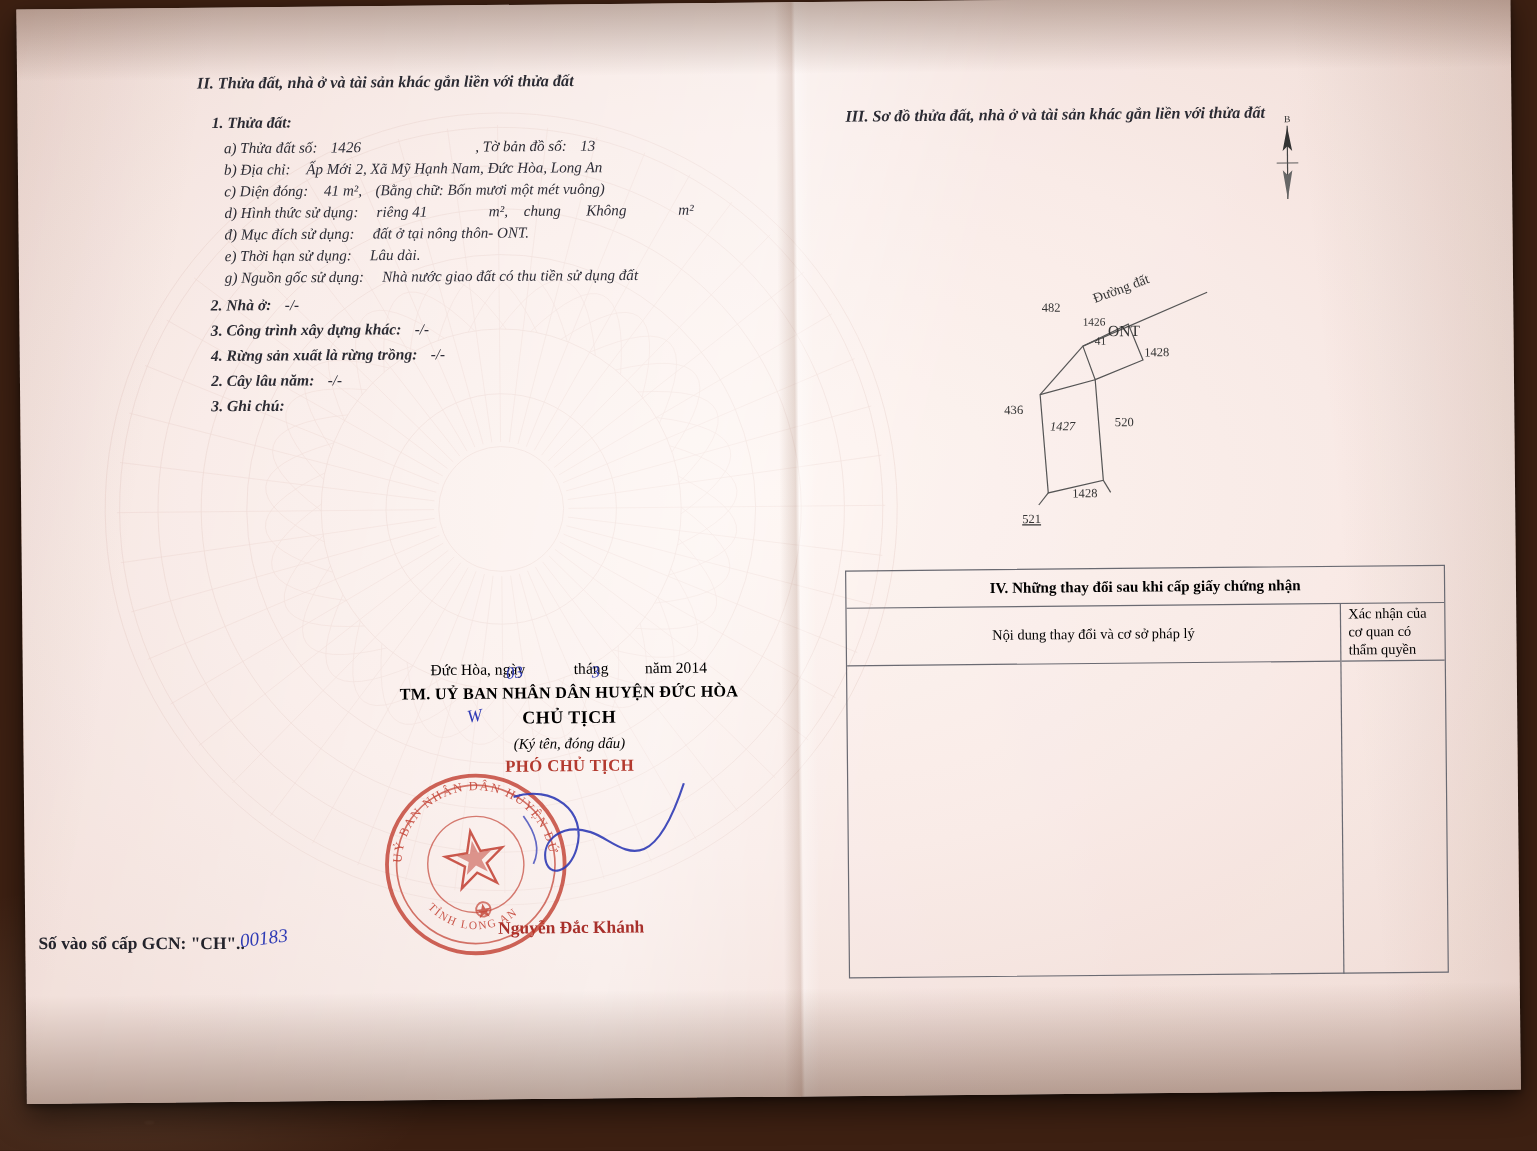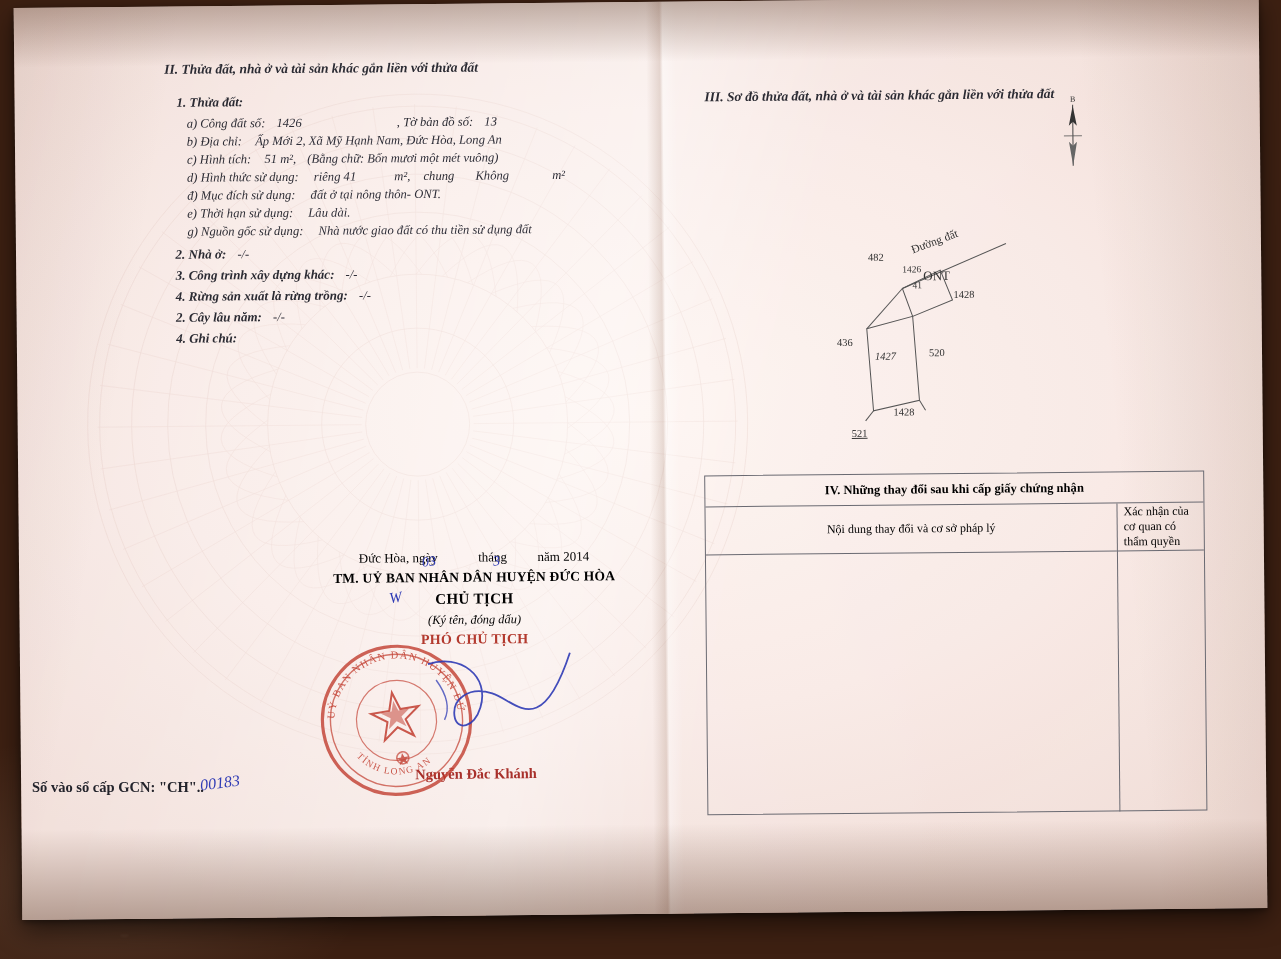--- a/index.html
+++ b/index.html
@@ -303,41 +303,41 @@
   <div id="fold"></div>
   <div id="top-shadow"></div>
   <div id="bottom-shadow"></div>
 
   <div id="left-col">
     <div class="doc-text sec-head" style="top:0px;">II. Thửa đất, nhà ở và tài sản khác gắn liền với thửa đất</div>
 
     <div class="doc-text sub-head" style="top:33px; left:12px;">1. Thửa đất:</div>
 
     <div class="doc-text line" style="top:55px; left:22px;">
-      <span class="ital">a) Công đất số:</span>
+      <span class="ital">a) Thửa đất số:</span>
       <span class="fill" style="margin-left:8px;">1426</span>
       <span class="ital" style="margin-left:92px;">, Tờ bản đồ số:</span>
       <span class="fill" style="margin-left:8px;">13</span>
     </div>
 
     <div class="doc-text line" style="top:73px; left:22px;">
       <span class="ital">b) Địa chỉ:</span>
       <span class="fill" style="margin-left:10px;">Ấp Mới 2, Xã Mỹ Hạnh Nam, Đức Hòa, Long An</span>
     </div>
 
     <div class="doc-text line" style="top:91px; left:22px;">
-      <span class="ital">c) Hình tích:</span>
-      <span class="fill" style="margin-left:10px;">51 m²,</span>
+      <span class="ital">c) Diện đóng:</span>
+      <span class="fill" style="margin-left:10px;">41 m²,</span>
       <span class="fill" style="margin-left:8px;">(Bằng chữ:  Bốn mươi một mét vuông)</span>
     </div>
 
     <div class="doc-text line" style="top:109px; left:22px;">
       <span class="ital">d) Hình thức sử dụng:</span>
       <span class="fill" style="margin-left:12px;">riêng 41</span>
-      <span class="fill" style="margin-left:35px;text-align:center;">m²,</span>
+      <span class="fill" style="margin-left:48px;text-align:center;">m²,</span>
       <span class="ital" style="margin-left:10px;">chung</span>
       <span class="fill" style="margin-left:18px;">Không</span>
       <span class="fill" style="margin-left:40px;">m²</span>
     </div>
 
     <div class="doc-text line" style="top:127px; left:22px;">
       <span class="ital">đ) Mục đích sử dụng:</span>
       <span class="fill" style="margin-left:12px;">đất ở tại nông thôn- ONT.</span>
     </div>
 
@@ -361,21 +361,21 @@
     </div>
     <div class="doc-text line" style="top:227px; left:10px;">
       <span class="sub-head">4. Rừng sản xuất là rừng trồng:</span>
       <span class="fill" style="margin-left:8px;">-/-</span>
     </div>
     <div class="doc-text line" style="top:248px; left:10px;">
       <span class="sub-head">2. Cây lâu năm:</span>
       <span class="fill" style="margin-left:8px;">-/-</span>
     </div>
     <div class="doc-text line" style="top:269px; left:10px;">
-      <span class="sub-head">4. Ghi chú:</span>
+      <span class="sub-head">3. Ghi chú:</span>
       <span class="fill" style="margin-left:8px;"></span>
     </div>
   </div>
 
   <div id="right-col">
     <div class="doc-text sec-head" style="position:relative; white-space:nowrap;">III. Sơ đồ thửa đất, nhà ở và tài sản khác gắn liền với thửa đất</div>
   </div>
 
   <div id="compass">
     <svg viewBox="0 0 40 80" width="40" height="80">

